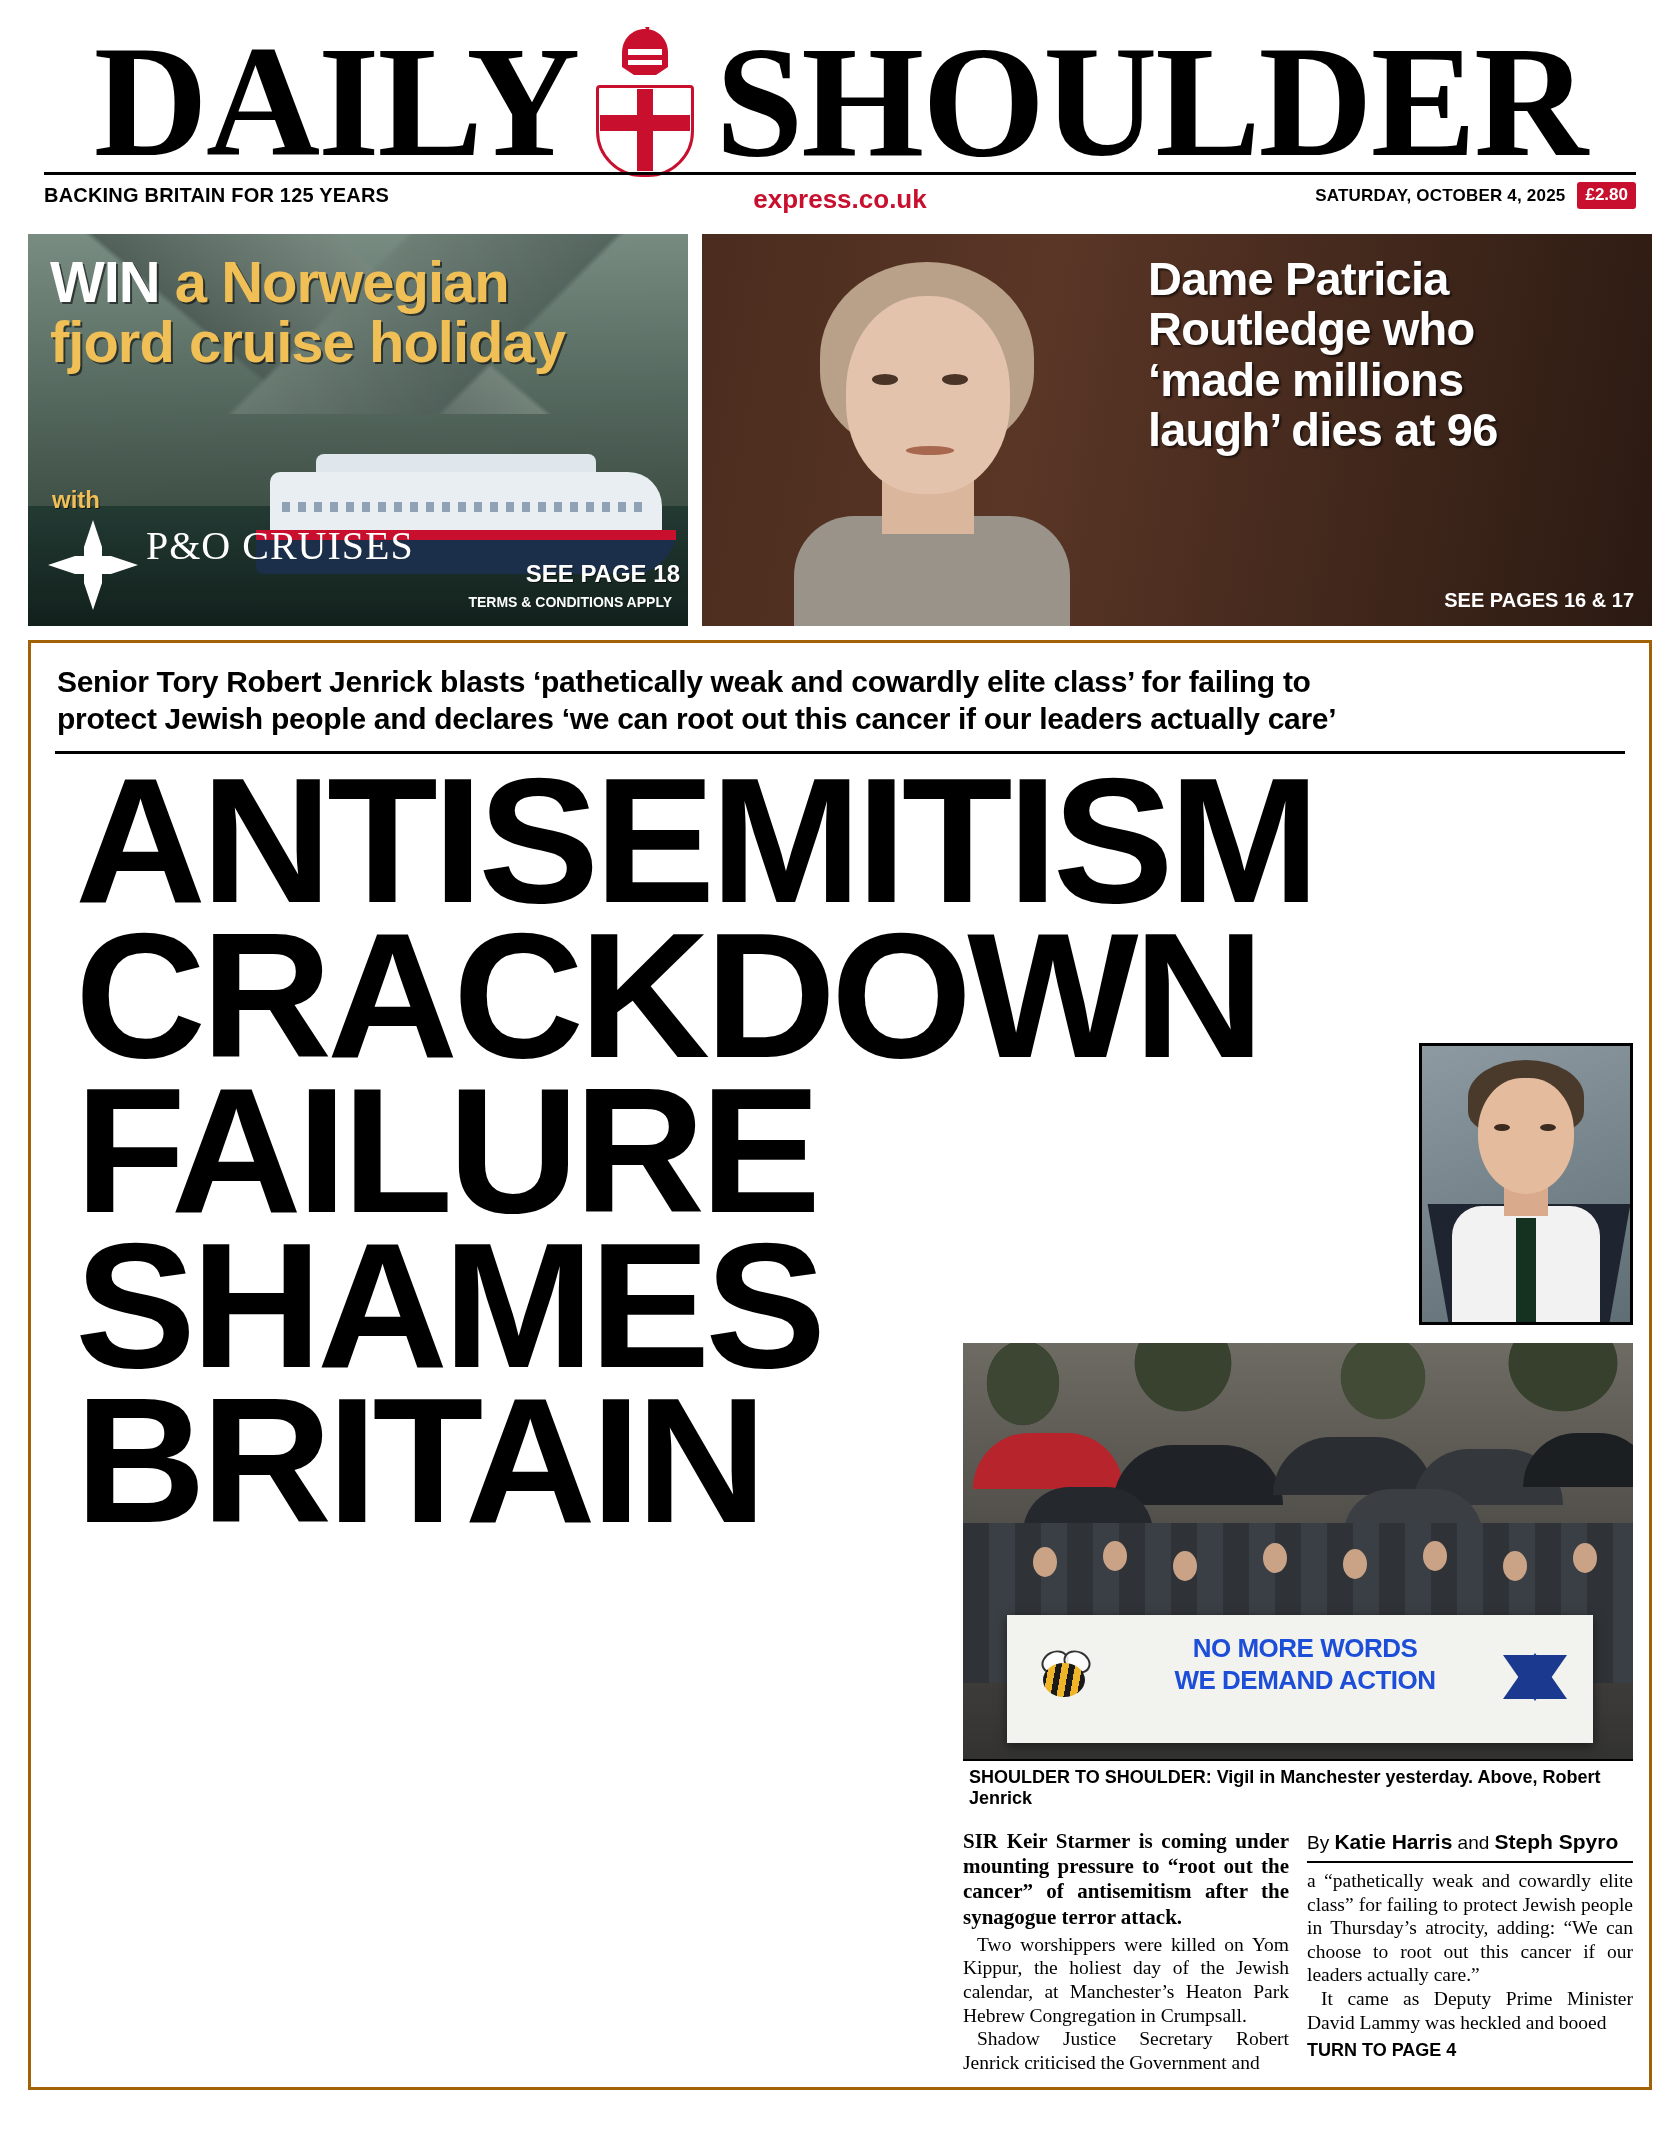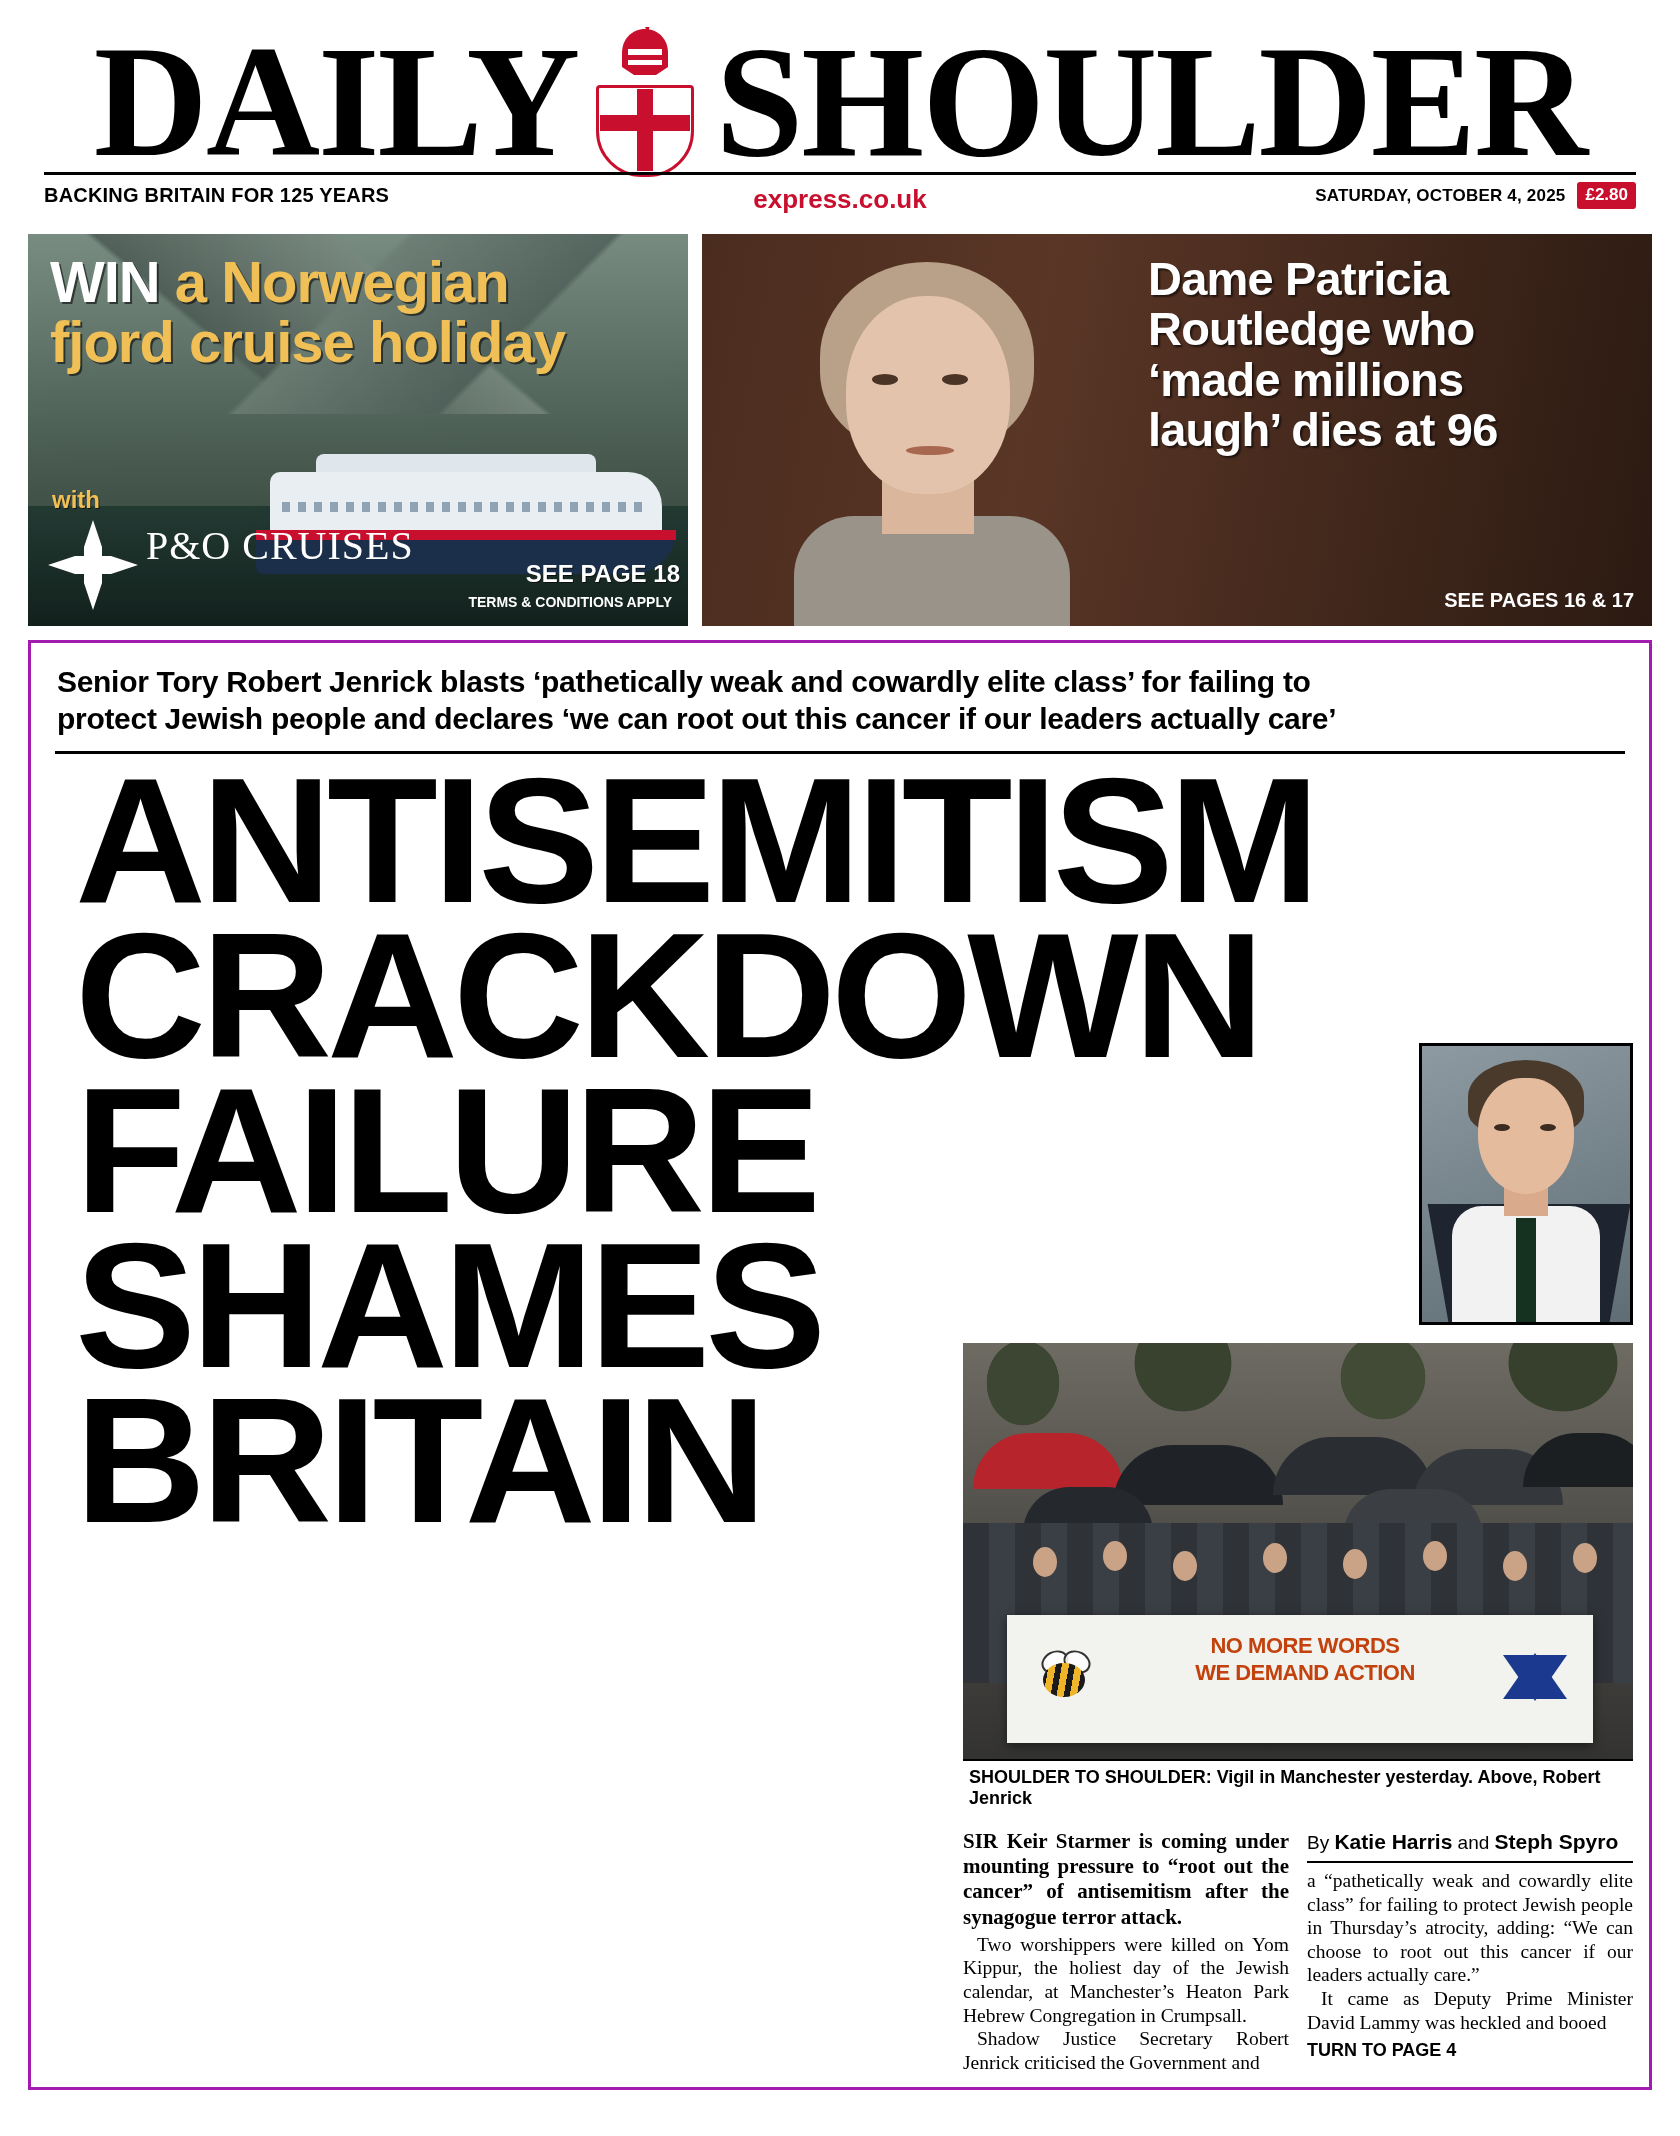--- a/index.html
+++ b/index.html
@@ -332,21 +332,21 @@
     position: absolute;
     right: 18px; bottom: 14px;
     color: #fff;
     font-weight: bold;
     font-size: 20px;
   }
 
   
   .story {
     margin-top: 14px;
-    border: 3px solid #a21caf;
+    border: 3px solid #a16207;
     height: 1450px;
     position: relative;
     box-sizing: border-box;
     padding: 16px 18px 0 18px;
   }
   .kicker {
     font-weight: bold;
     font-size: 30px;
     line-height: 1.24;
     letter-spacing: -0.3px;
@@ -419,23 +419,23 @@
     left: 44px; bottom: 70px;
     width: 586px; height: 128px;
     background: #f2f2ee;
     box-shadow: 0 3px 10px rgba(0,0,0,.5);
   }
   .banner-text {
     position: absolute;
     left: 108px; top: 18px;
     width: 380px;
     text-align: center;
-    color: #c2410c;
-    font-weight: bold;
-    font-size: 22px;
+    color: #1d4ed8;
+    font-weight: bold;
+    font-size: 26px;
     line-height: 1.22;
     letter-spacing: -0.5px;
   }
   .bee {
     position: absolute; left: 26px; top: 34px;
     width: 62px; height: 56px;
   }
   .bee-body { position: absolute; left: 10px; top: 14px; width: 42px; height: 34px; background: #f0b429; border-radius: 50%;
     background-image: repeating-linear-gradient(100deg,#1a1a1a 0 6px, #f0b429 6px 13px); }
   .bee-wing { position: absolute; left: 8px; top: 2px; width: 24px; height: 18px; background: rgba(255,255,255,.85); border-radius: 50%; transform: rotate(-25deg); border: 2px solid #333; }

